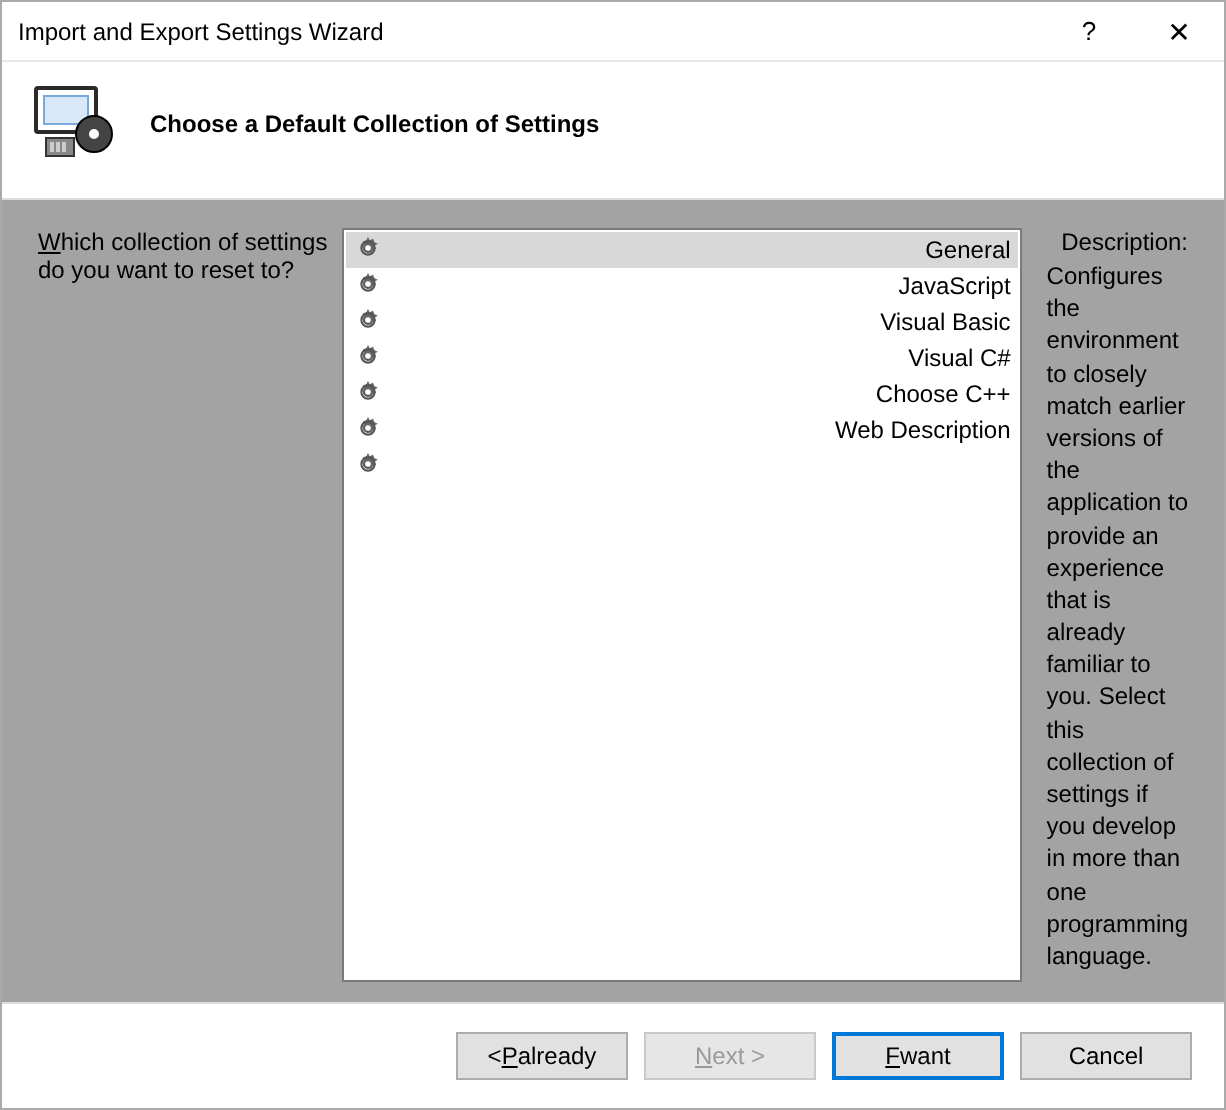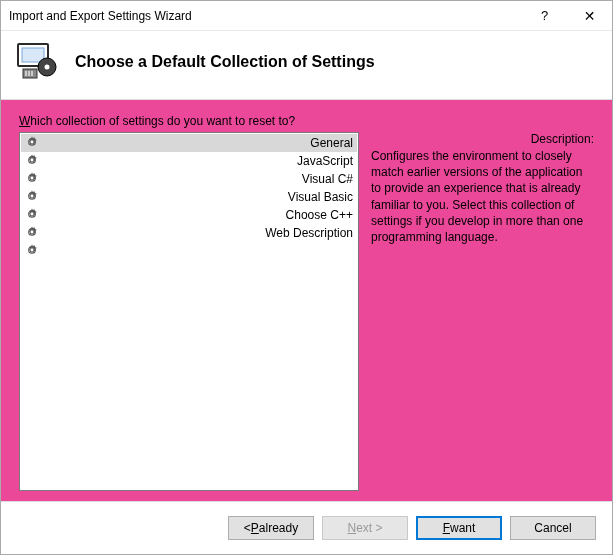--- a/index.html
+++ b/index.html
@@ -7,21 +7,21 @@
     margin: 0; padding: 0;
     font-family: "Segoe UI", Tahoma, sans-serif;
     font-size: 12px;
     color: #000;
     background: #fff;
   }
   .window {
     width: 613px; height: 555px;
     border: 1px solid #aaa;
     display: flex; flex-direction: column;
-    background: #ec4899;
+    background: #a3a3a3;
   }
   .titlebar {
     height: 30px;
     display: flex; align-items: center;
     padding: 0 0 0 8px;
     background: #fff;
     border-bottom: 1px solid #e8e8e8;
   }
   .titlebar-title { flex: 1; font-size: 12px; }
   .titlebar-btn {
@@ -32,25 +32,25 @@
   }
   .titlebar-btn.help { font-size: 13px; }
   .header {
     display: flex; align-items: center;
     padding: 12px 16px 18px 16px;
     gap: 18px;
     border-bottom: 1px solid #ddd;
     background: #fff;
   }
   .header-icon { width: 40px; height: 38px; flex-shrink: 0; }
-  .header-title { font-weight: bold; font-size: 16px; }
+  .header-title { font-weight: bold; font-size: 12px; }
   .body {
     flex: 1;
     padding: 14px 18px 10px 18px;
-    display: flex; flex-direction: column;
+    display: flex; flex-direction: row;
     min-height: 0;
   }
   .prompt { margin-bottom: 4px; }
   .columns {
     flex: 1; display: flex; gap: 12px; min-height: 0;
   }
   .listbox {
     width: 340px;
     border: 1px solid #7a7a7a;
     background: #fff;
@@ -151,32 +151,32 @@
           </div>
           <div class="list-item">
             <span><svg class="gear" viewBox="0 0 16 16">
                 <g fill="#555">
                   <circle cx="8" cy="8" r="2.2" fill="#fff" stroke="#555" stroke-width="1.4"></circle>
                   <path d="M8 1.5l.9 2 2-.8.8 2 2 .9-2 .9.8 2-2 .8-.9 2-.9-2-2 .8-.8-2-2-.9 2-.9-.8-2 2-.8z" fill="#666"></path>
                   <circle cx="8" cy="8" r="3.8" fill="none" stroke="#555" stroke-width="1.2"></circle>
                   <circle cx="8" cy="8" r="1.6" fill="#fff"></circle>
                 </g>
               </svg></span>
+            <span>Visual Basic</span>
+          </div>
+          <div class="list-item">
+            <span><svg class="gear" viewBox="0 0 16 16">
+                <g fill="#555">
+                  <circle cx="8" cy="8" r="2.2" fill="#fff" stroke="#555" stroke-width="1.4"></circle>
+                  <path d="M8 1.5l.9 2 2-.8.8 2 2 .9-2 .9.8 2-2 .8-.9 2-.9-2-2 .8-.8-2-2-.9 2-.9-.8-2 2-.8z" fill="#666"></path>
+                  <circle cx="8" cy="8" r="3.8" fill="none" stroke="#555" stroke-width="1.2"></circle>
+                  <circle cx="8" cy="8" r="1.6" fill="#fff"></circle>
+                </g>
+              </svg></span>
             <span>Visual C#</span>
-          </div>
-          <div class="list-item">
-            <span><svg class="gear" viewBox="0 0 16 16">
-                <g fill="#555">
-                  <circle cx="8" cy="8" r="2.2" fill="#fff" stroke="#555" stroke-width="1.4"></circle>
-                  <path d="M8 1.5l.9 2 2-.8.8 2 2 .9-2 .9.8 2-2 .8-.9 2-.9-2-2 .8-.8-2-2-.9 2-.9-.8-2 2-.8z" fill="#666"></path>
-                  <circle cx="8" cy="8" r="3.8" fill="none" stroke="#555" stroke-width="1.2"></circle>
-                  <circle cx="8" cy="8" r="1.6" fill="#fff"></circle>
-                </g>
-              </svg></span>
-            <span>Visual Basic</span>
           </div>
           <div class="list-item">
             <span><svg class="gear" viewBox="0 0 16 16">
                 <g fill="#555">
                   <circle cx="8" cy="8" r="2.2" fill="#fff" stroke="#555" stroke-width="1.4"></circle>
                   <path d="M8 1.5l.9 2 2-.8.8 2 2 .9-2 .9.8 2-2 .8-.9 2-.9-2-2 .8-.8-2-2-.9 2-.9-.8-2 2-.8z" fill="#666"></path>
                   <circle cx="8" cy="8" r="3.8" fill="none" stroke="#555" stroke-width="1.2"></circle>
                   <circle cx="8" cy="8" r="1.6" fill="#fff"></circle>
                 </g>
               </svg></span>

